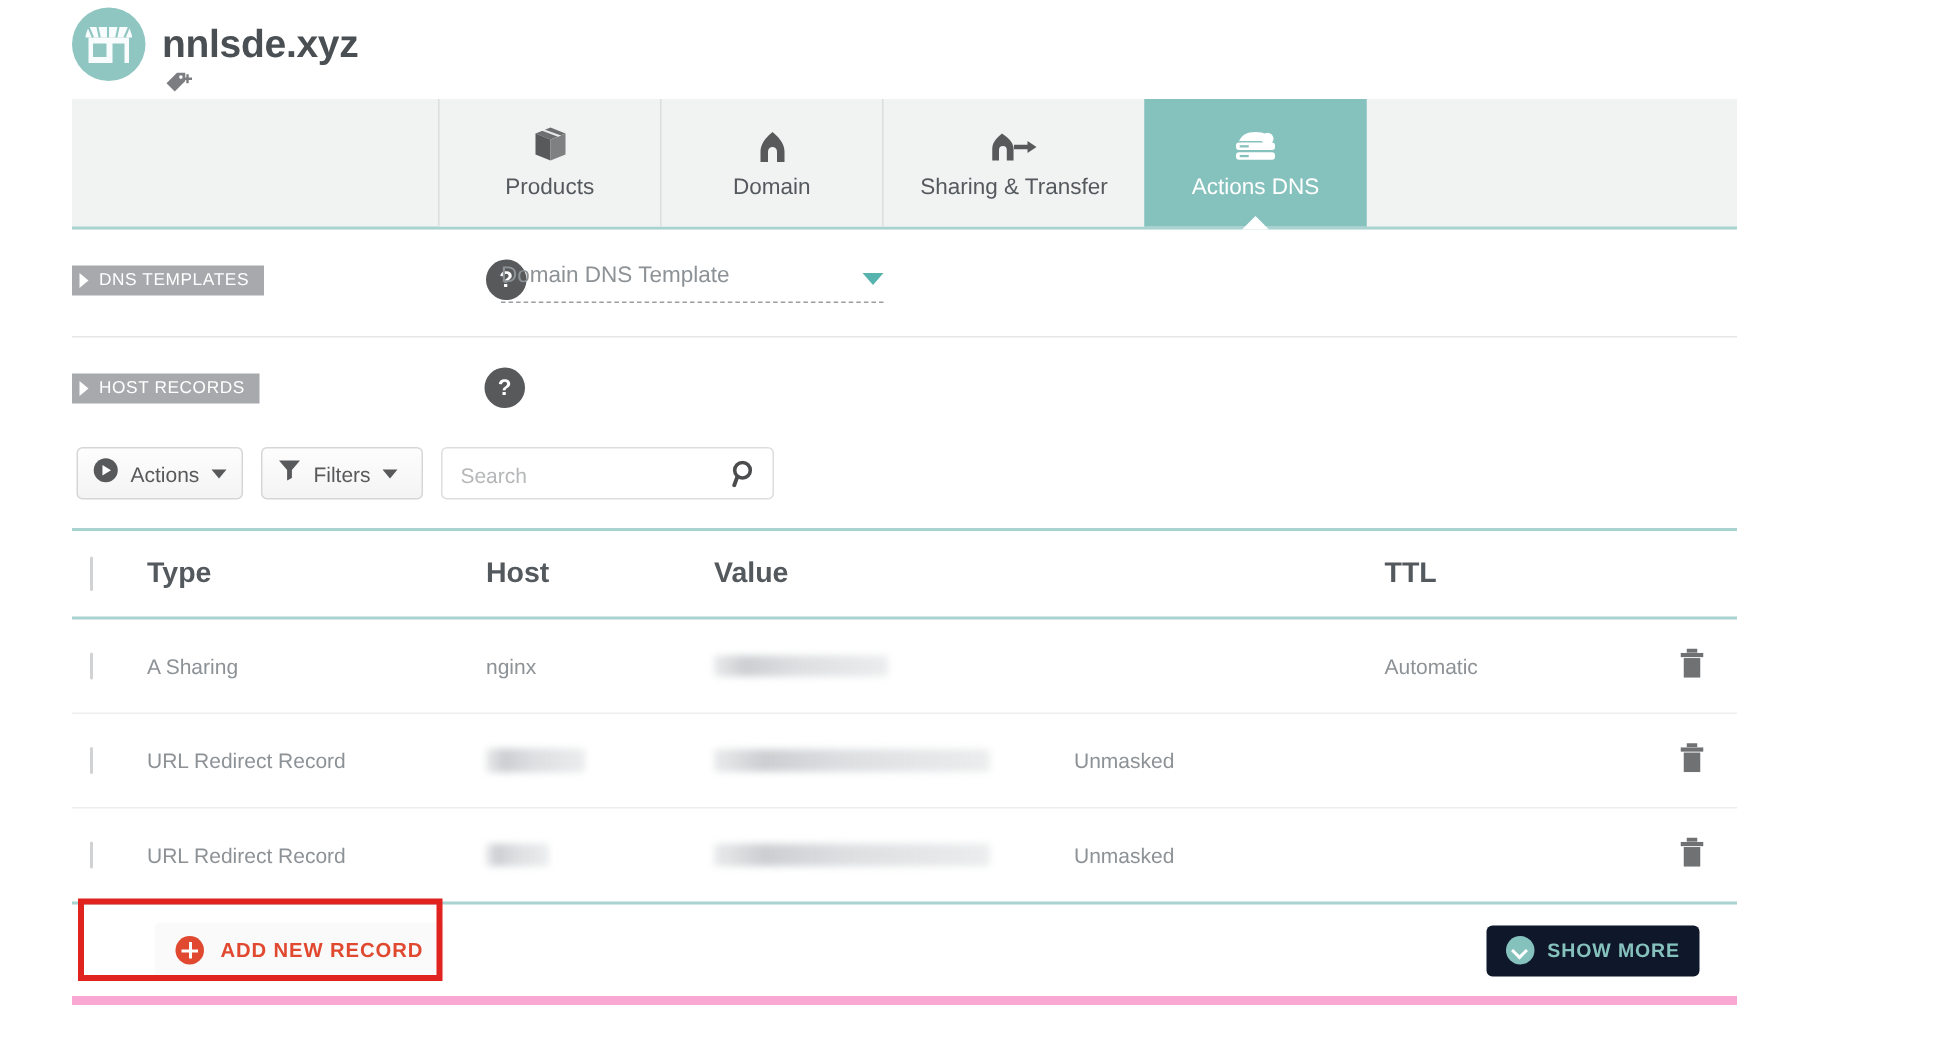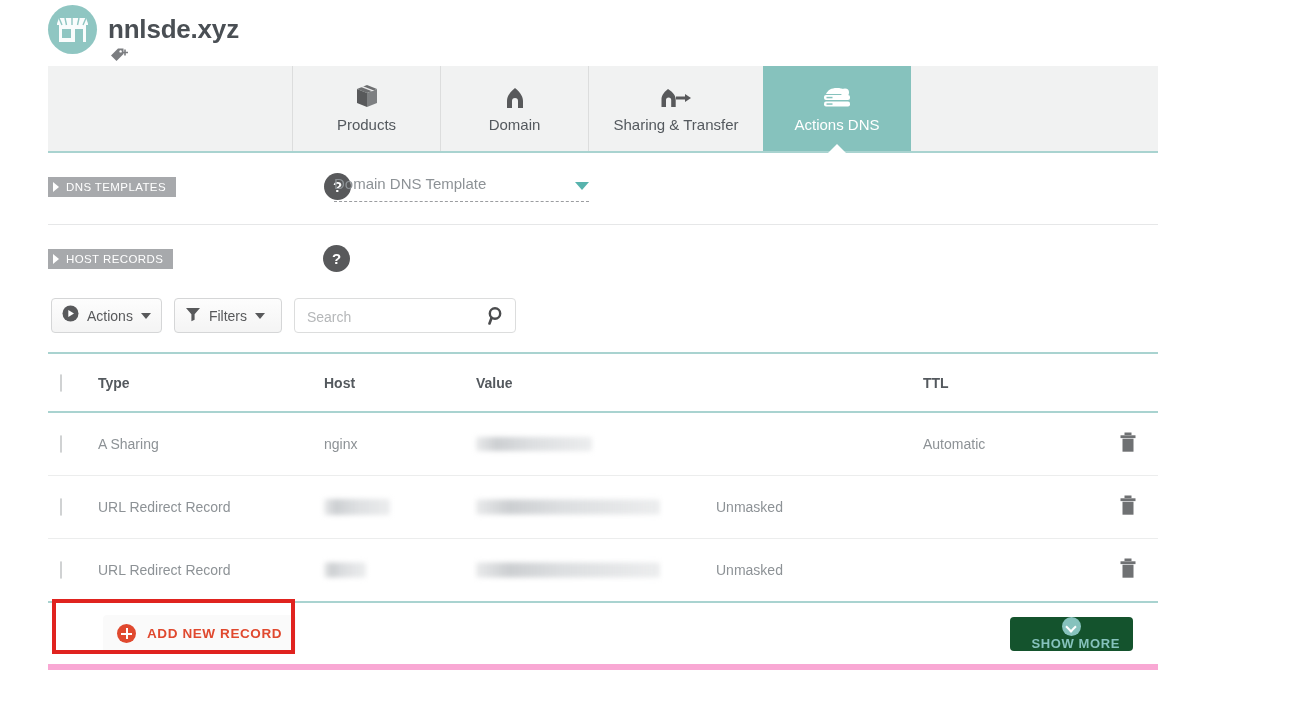--- a/index.html
+++ b/index.html
@@ -262,21 +262,21 @@
     position: relative;
     border-bottom: 1px solid #eceded;
   }
   .cell {
     position: absolute;
     top: 50%;
     transform: translateY(-50%);
     font-size: 14px;
     white-space: nowrap;
   }
-  .thead .cell { color: #54595e; font-weight: bold; font-size: 14px; }
+  .thead .cell { color: #54595e; font-weight: bold; font-size: 19px; }
   .trow .cell  { color: #8d9296; }
   .c-check { left: 12px; }
   .c-type  { left: 50px; }
   .c-host  { left: 276px; }
   .c-value { left: 428px; }
   .c-mask  { left: 668px; }
   .c-ttl   { left: 875px; }
   .c-del   { left: 1070px; }
 
   .chk {
@@ -350,24 +350,23 @@
 
   .show-more {
     position: absolute;
     right: 25px;
     top: 50%;
     transform: translateY(-50%);
     height: 34px;
     display: flex;
     align-items: center;
     padding: 0 13px;
-    background: #14532d;
+    background: #0f172a;
     border-radius: 4px;
     cursor: pointer;
-    flex-direction: column;
   }
   .show-more .lbl {
     font-size: 13px;
     font-weight: bold;
     color: #86c2bd;
     letter-spacing: 0.6px;
     margin-left: 9px;
   }
   .sm-circle {
     width: 19px; height: 19px;

